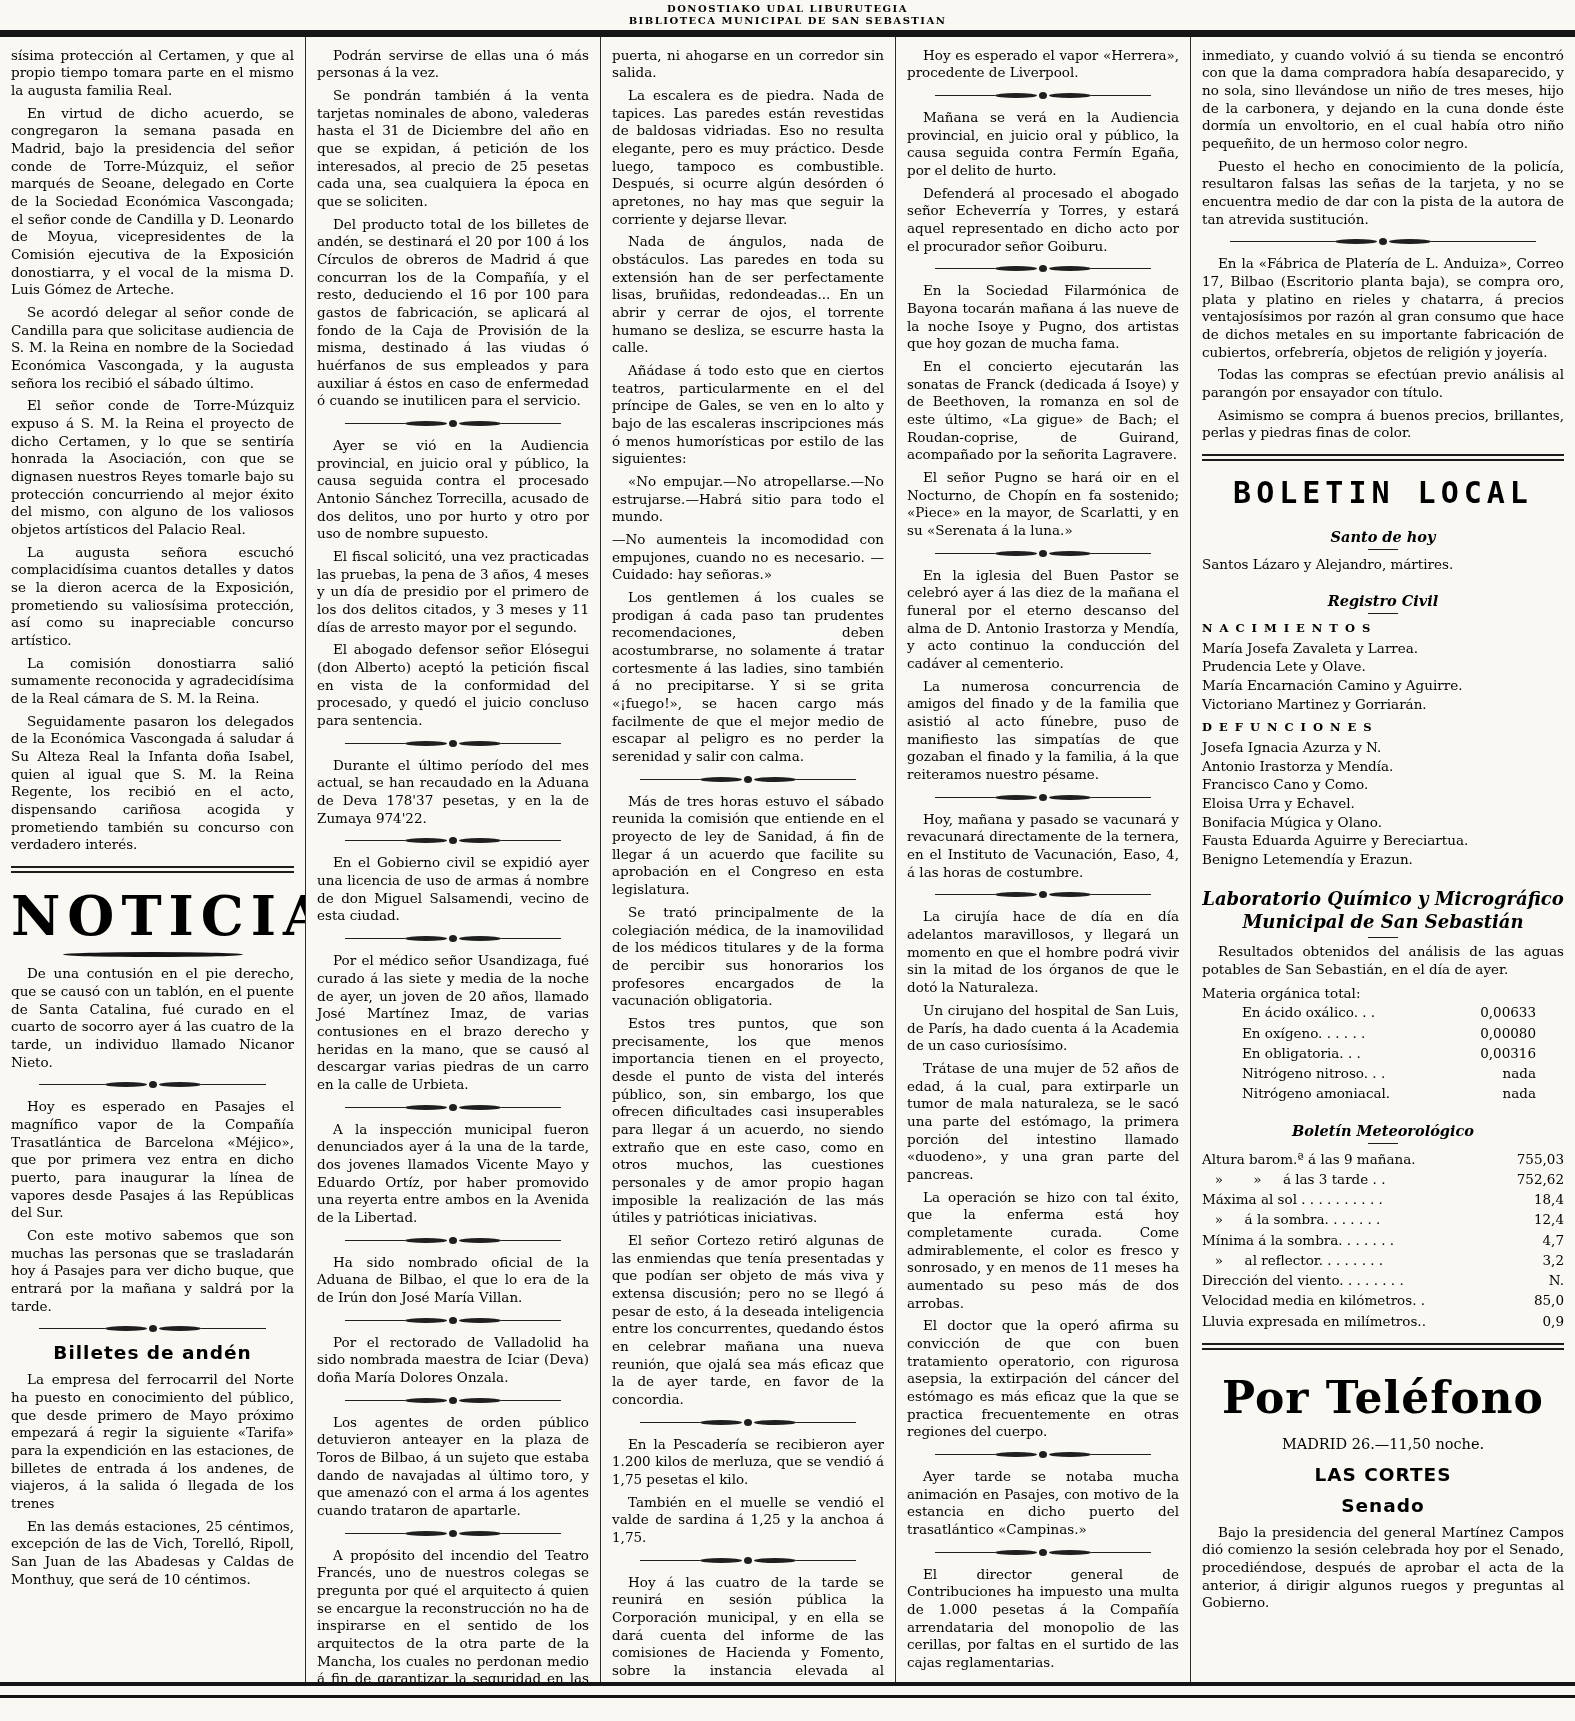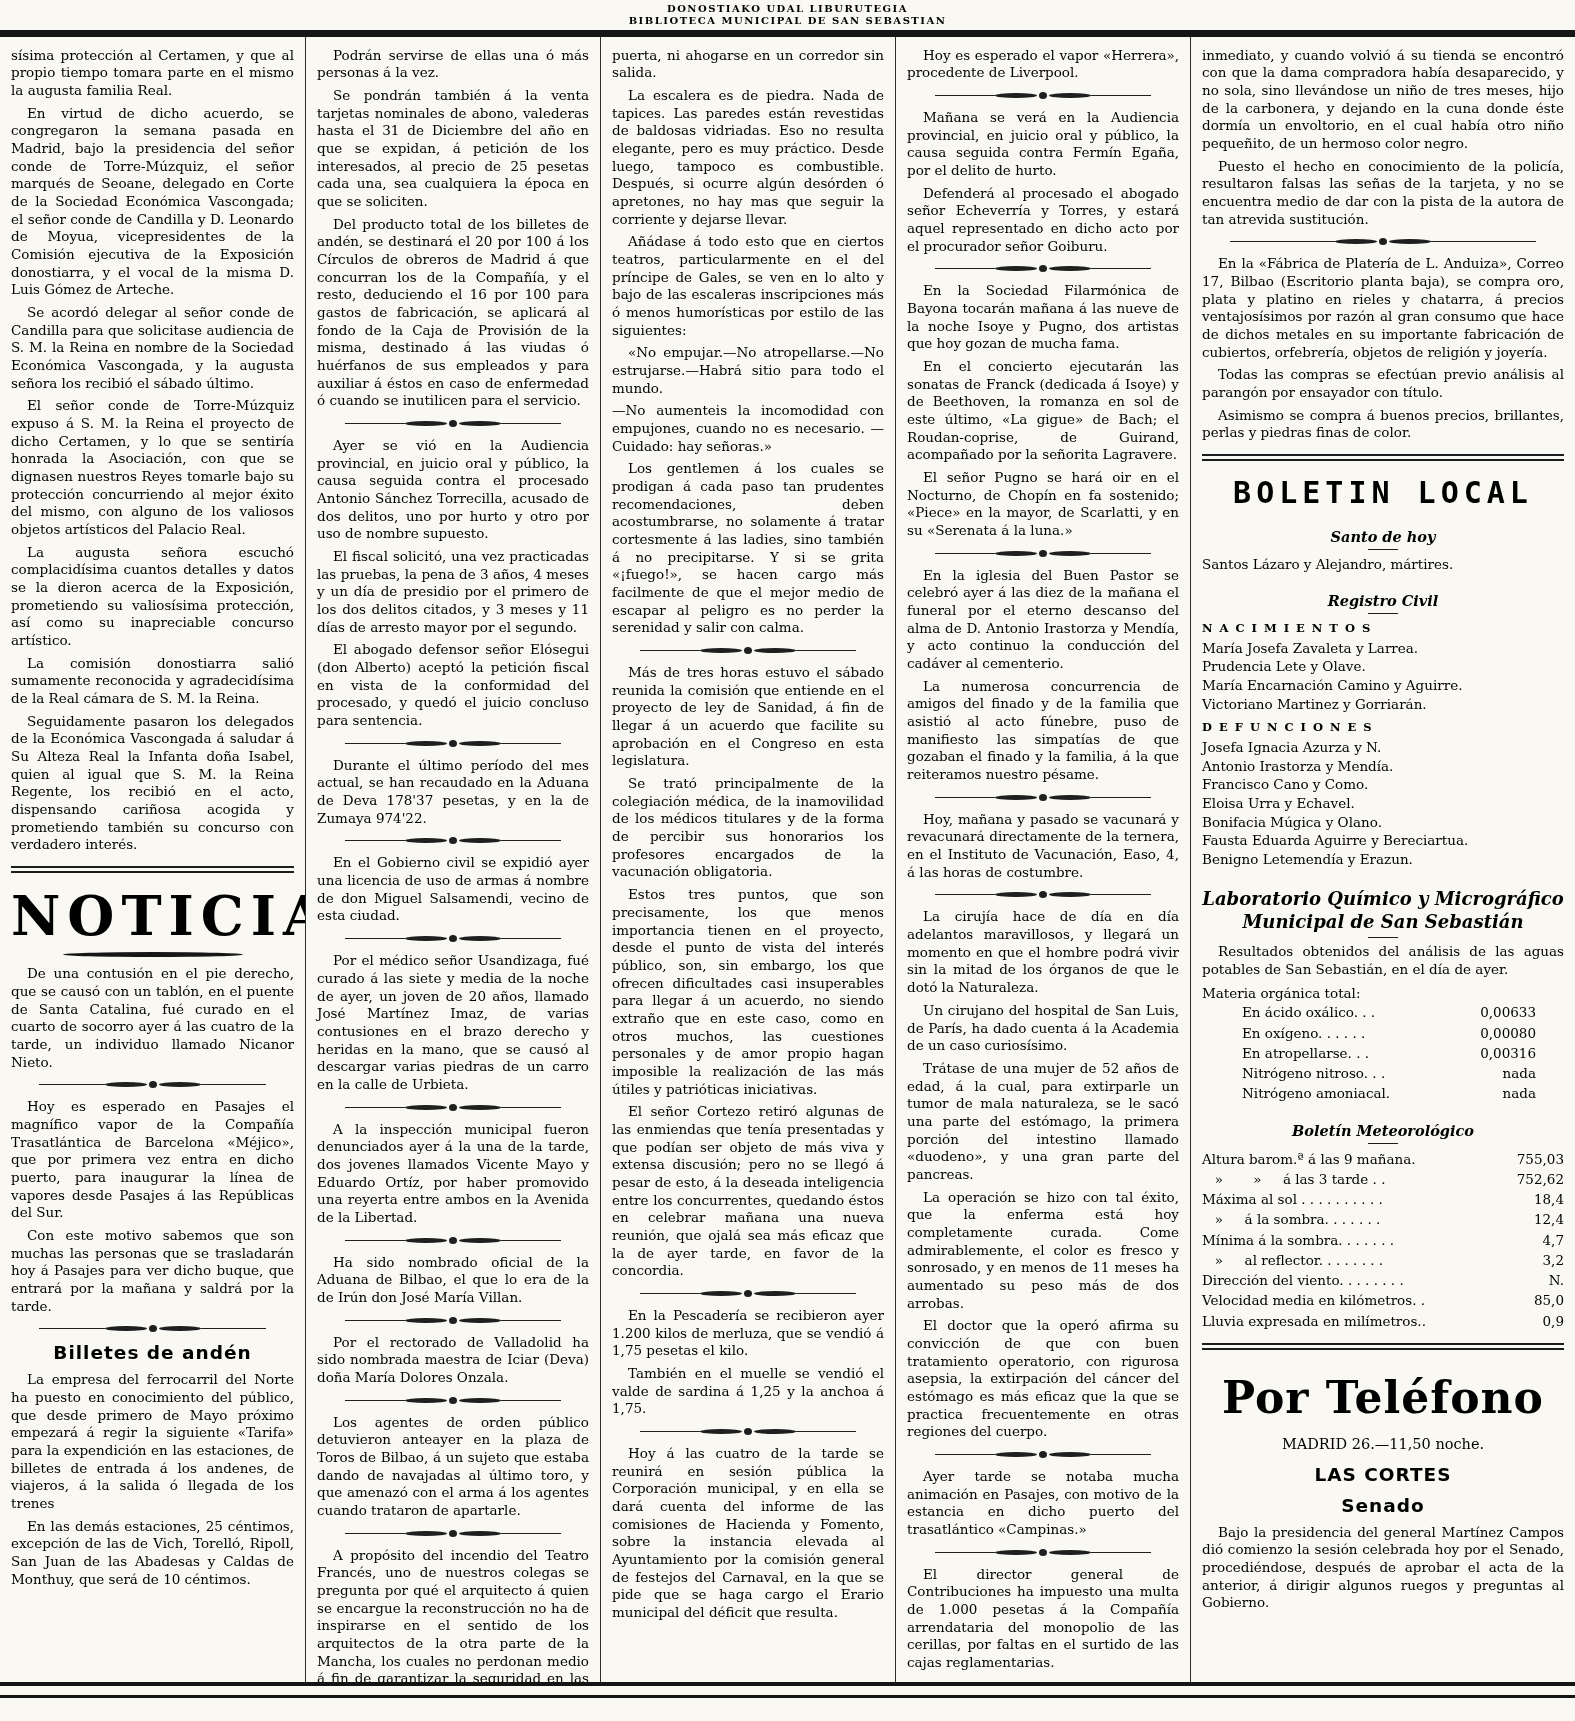--- a/index.html
+++ b/index.html
@@ -137,20 +137,21 @@
         <div class="sep">
           <span class="blob l"></span>
           <span class="blob c"></span>
           <span class="blob r"></span>
         </div>
         <p class="para">A propósito del incendio del Teatro Francés, uno de nuestros colegas se pregunta por qué el arquitecto á quien se encargue la reconstrucción no ha de inspirarse en el sentido de los arquitectos de la otra parte de la Mancha, los cuales no perdonan medio á fin de garantizar la seguridad en las salas de espectáculos.</p>
       </div>
       <div class="col col-3">
         <p class="para noind">puerta, ni ahogarse en un corredor sin salida.</p>
         <p class="para">La escalera es de piedra. Nada de tapices. Las paredes están revestidas de baldosas vidriadas. Eso no resulta elegante, pero es muy práctico. Desde luego, tampoco es combustible. Después, si ocurre algún desórden ó apretones, no hay mas que seguir la corriente y dejarse llevar.</p>
+        <p class="para">Nada de ángulos, nada de obstáculos. Las paredes en toda su extensión han de ser perfectamente lisas, bruñidas, redondeadas... En un abrir y cerrar de ojos, el torrente humano se desliza, se escurre hasta la calle.</p>
         <p class="para">Añádase á todo esto que en ciertos teatros, particularmente en el del príncipe de Gales, se ven en lo alto y bajo de las escaleras inscripciones más ó menos humorísticas por estilo de las siguientes:</p>
         <p class="para">«No empujar.—No atropellarse.—No estrujarse.—Habrá sitio para todo el mundo.</p>
         <p class="para noind">—No aumenteis la incomodidad con empujones, cuando no es necesario. — Cuidado: hay señoras.»</p>
         <p class="para">Los gentlemen á los cuales se prodigan á cada paso tan prudentes recomendaciones, deben acostumbrarse, no solamente á tratar cortesmente á las ladies, sino también á no precipitarse. Y si se grita «¡fuego!», se hacen cargo más facilmente de que el mejor medio de escapar al peligro es no perder la serenidad y salir con calma.</p>
         <div class="sep">
           <span class="blob l"></span>
           <span class="blob c"></span>
           <span class="blob r"></span>
         </div>
         <p class="para">Más de tres horas estuvo el sábado reunida la comisión que entiende en el proyecto de ley de Sanidad, á fin de llegar á un acuerdo que facilite su aprobación en el Congreso en esta legislatura.</p>
@@ -258,21 +259,21 @@
         <div class="line">Materia orgánica total:</div>
         <div class="trow indent">
           <span class="lbl">En ácido oxálico. . .</span>
           <span class="val">0,00633</span>
         </div>
         <div class="trow indent">
           <span class="lbl">En oxígeno. . . . . .</span>
           <span class="val">0,00080</span>
         </div>
         <div class="trow indent">
-          <span class="lbl">En atropellarse. . .</span>
+          <span class="lbl">En obligatoria. . .</span>
           <span class="val">0,00316</span>
         </div>
         <div class="trow indent">
           <span class="lbl">Nitrógeno nitroso. . .</span>
           <span class="val">nada</span>
         </div>
         <div class="trow indent">
           <span class="lbl">Nitrógeno amoniacal.</span>
           <span class="val">nada</span>
         </div>

